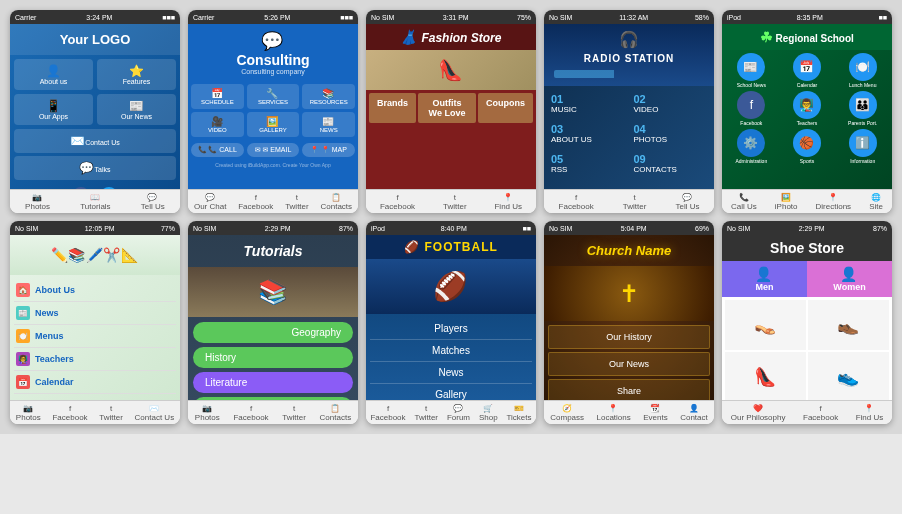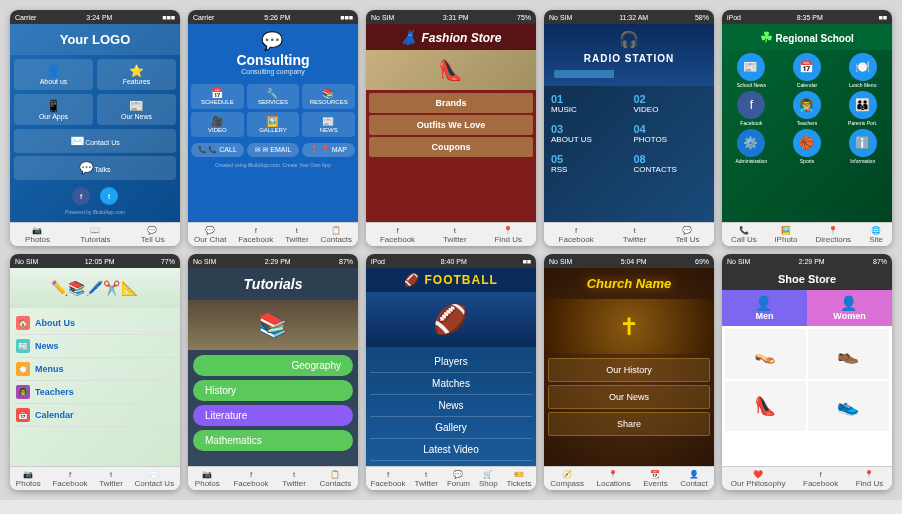--- a/index.html
+++ b/index.html
@@ -17,21 +17,21 @@
       gap: 8px;
       padding: 10px;
       background: #d8d8d8;
     }
     .phone-frame {
       background: white;
       border-radius: 8px;
       overflow: hidden;
       box-shadow: 0 2px 6px rgba(0,0,0,0.3);
       position: relative;
-      height: 236px;
+      height: 203px;
       display: flex;
       flex-direction: column;
     }
     .status-bar {
       background: #333;
       color: white;
       font-size: 7px;
       padding: 2px 5px;
       display: flex;
       justify-content: space-between;
@@ -78,21 +78,21 @@
     .phone2-grid { display: grid; grid-template-columns: 1fr 1fr 1fr; gap: 3px; padding: 3px; }
     .phone2-btn { background: rgba(255,255,255,0.15); border-radius: 4px; padding: 4px 2px; text-align: center; color: white; font-size: 6px; }
     .phone2-btn .icon { font-size: 10px; display: block; }
     .phone2-bottom-btns { display: flex; gap: 3px; padding: 3px; }
     .phone2-action { flex: 1; background: rgba(255,255,255,0.2); border-radius: 12px; padding: 3px 2px; text-align: center; color: white; font-size: 7px; display: flex; align-items: center; justify-content: center; gap: 2px; }
 
     
     .phone3 .phone-content { background: #7f1d1d; position: relative; }
     .phone3-header { background: rgba(0,0,0,0.3); color: white; text-align: center; font-size: 12px; font-style: italic; font-weight: bold; padding: 5px; }
     .phone3-img { background: linear-gradient(to bottom, #b0a090, #c8b8a0); height: 40px; }
-    .phone3-menu { display: flex; flex-direction: column; gap: 2px; padding: 3px; }
+    .phone3-menu { display: flex; flex-direction: row; gap: 2px; padding: 3px; }
     .phone3-item { background: rgba(180,140,80,0.7); color: white; font-size: 9px; font-weight: bold; padding: 5px 8px; text-align: center; border-radius: 2px; }
 
     
     .phone4 .phone-content { background: linear-gradient(135deg, #0d2b4a, #1a4a7a); }
     .phone4-header { color: white; text-align: center; padding: 4px; font-size: 10px; font-weight: bold; letter-spacing: 1px; }
     .phone4-grid { display: grid; grid-template-columns: 1fr 1fr; gap: 3px; padding: 4px; }
     .phone4-item { color: white; font-size: 8px; padding: 3px; }
     .phone4-num { font-size: 11px; font-weight: bold; color: #4db6f0; display: block; }
 
     
@@ -240,21 +240,21 @@
         <div style="font-size:16px;">🎧</div>
         <div class="phone4-header">RADIO STATION</div>
         <div style="height:8px; background:linear-gradient(to right, #4db6f0 40%, transparent 40%); margin:2px 4px; border-radius:2px; opacity:0.5;"></div>
       </div>
       <div class="phone4-grid">
         <div class="phone4-item"><span class="phone4-num">01</span><span>MUSIC</span></div>
         <div class="phone4-item"><span class="phone4-num">02</span><span>VIDEO</span></div>
         <div class="phone4-item"><span class="phone4-num">03</span><span>ABOUT US</span></div>
         <div class="phone4-item"><span class="phone4-num">04</span><span>PHOTOS</span></div>
         <div class="phone4-item"><span class="phone4-num">05</span><span>RSS</span></div>
-        <div class="phone4-item"><span class="phone4-num">08</span><span>CONTACTS</span></div>
+        <div class="phone4-item"><span class="phone4-num">09</span><span>CONTACTS</span></div>
       </div>
     </div>
     <div class="bottom-bar">
       <div class="bottom-icon">f<br><span>Facebook</span></div>
       <div class="bottom-icon">t<br><span>Twitter</span></div>
       <div class="bottom-icon">💬<br><span>Tell Us</span></div>
     </div>
   </div>
 
   <div class="phone-frame phone5">
@@ -457,21 +457,21 @@
     </div>
   </div>
 
   <div class="phone-frame phone10">
     <div class="status-bar">
       <span>No SIM</span>
       <span>2:29 PM</span>
       <span>87%</span>
     </div>
     <div class="phone-content">
-      <div style="background:#333; color:white; text-align:center; font-size:11px; font-weight:bold; padding:5px;">Shoe Store</div>
+      <div style="background:#333; color:white; text-align:center; font-size:14px; font-weight:bold; padding:5px;">Shoe Store</div>
       <div class="phone10-tabs">
         <div class="phone10-tab men">
           <div style="font-size:14px;">👤</div>
           <span>Men</span>
         </div>
         <div class="phone10-tab women">
           <div style="font-size:14px;">👤</div>
           <span>Women</span>
         </div>
       </div>

